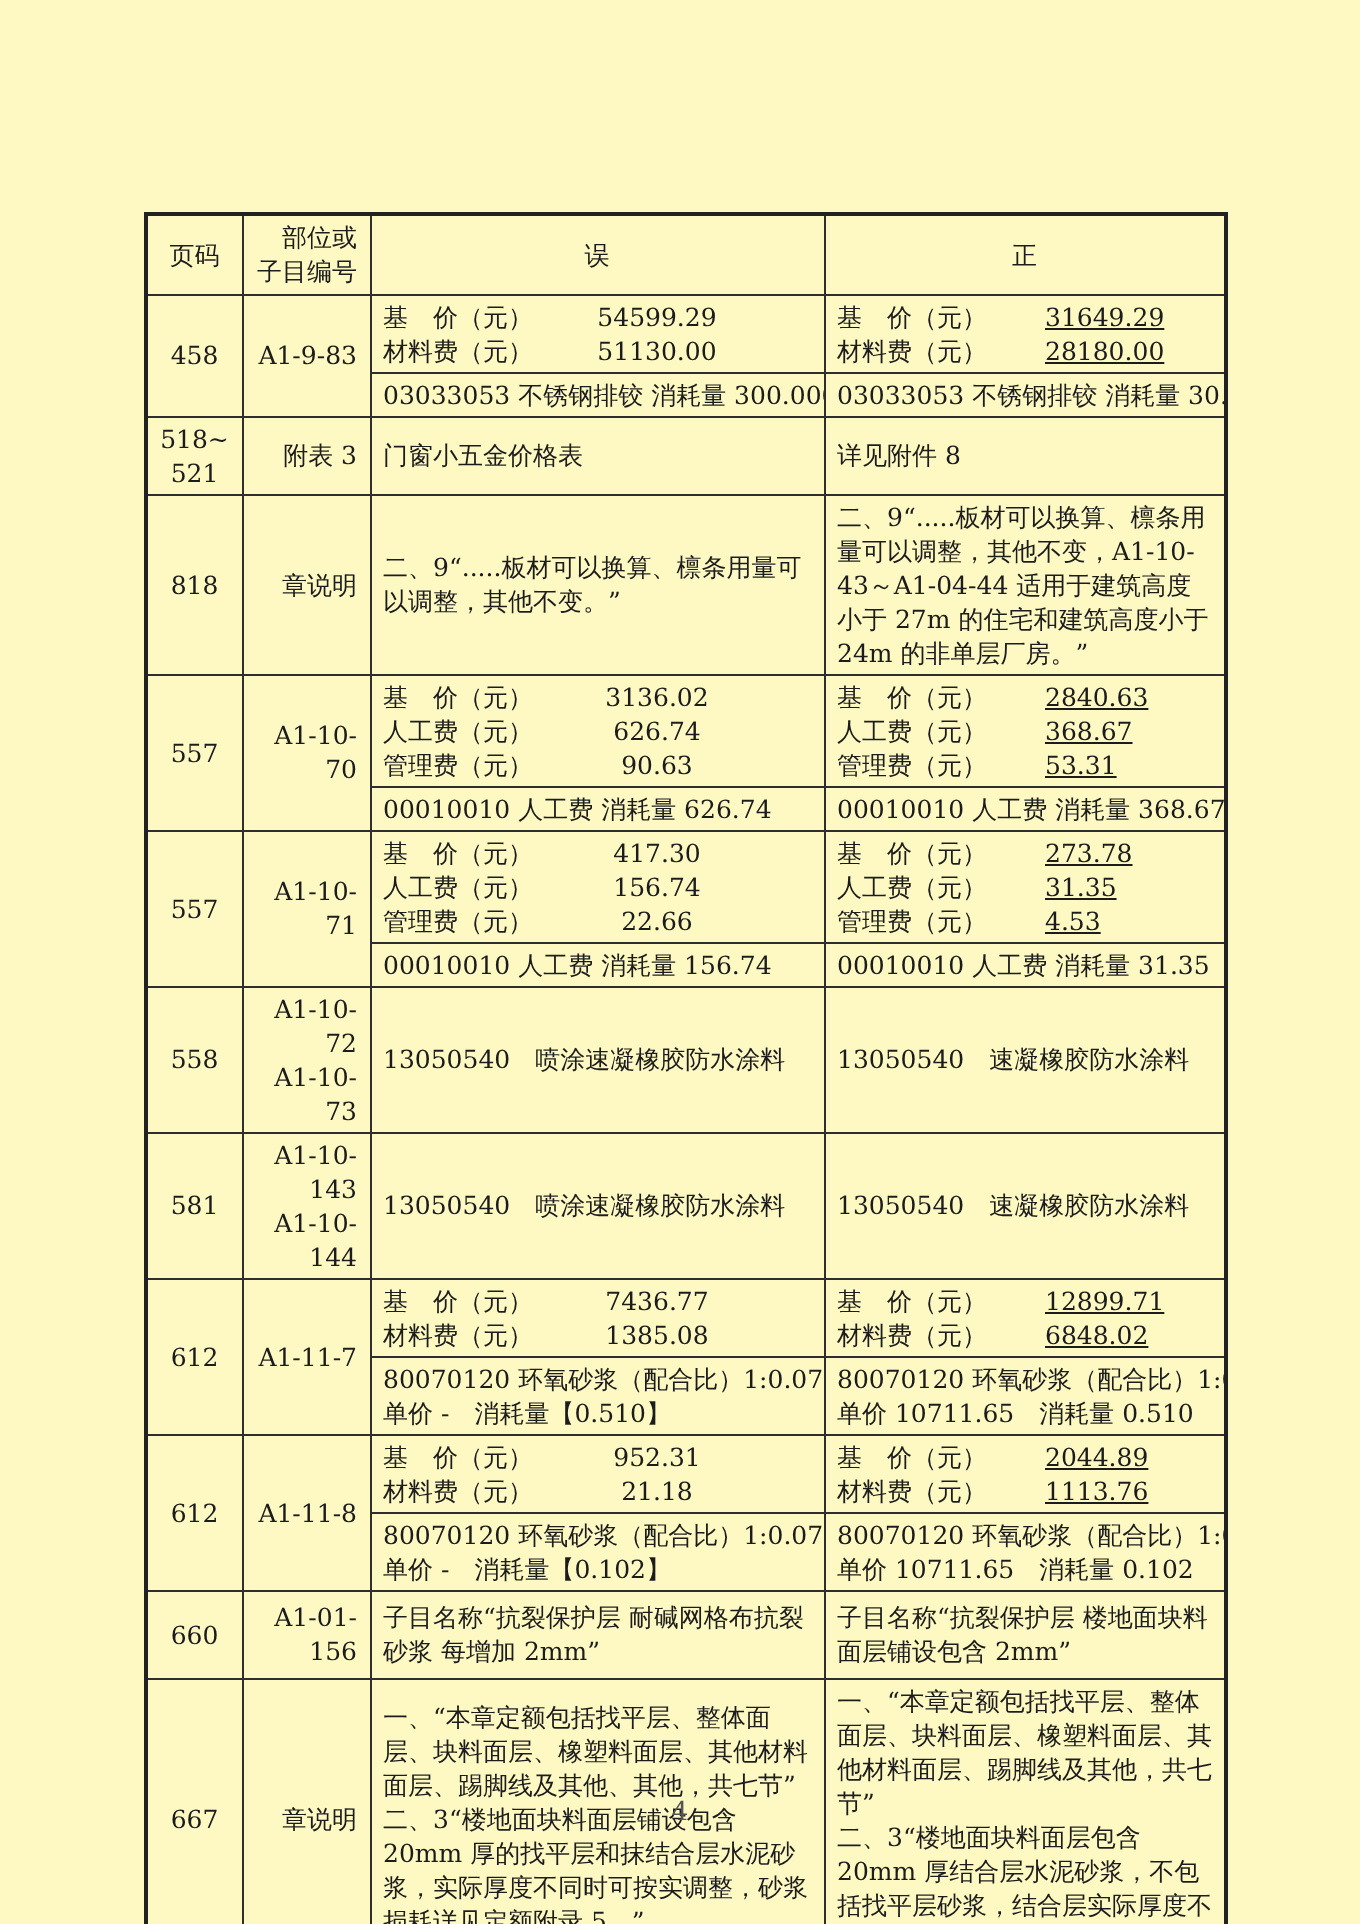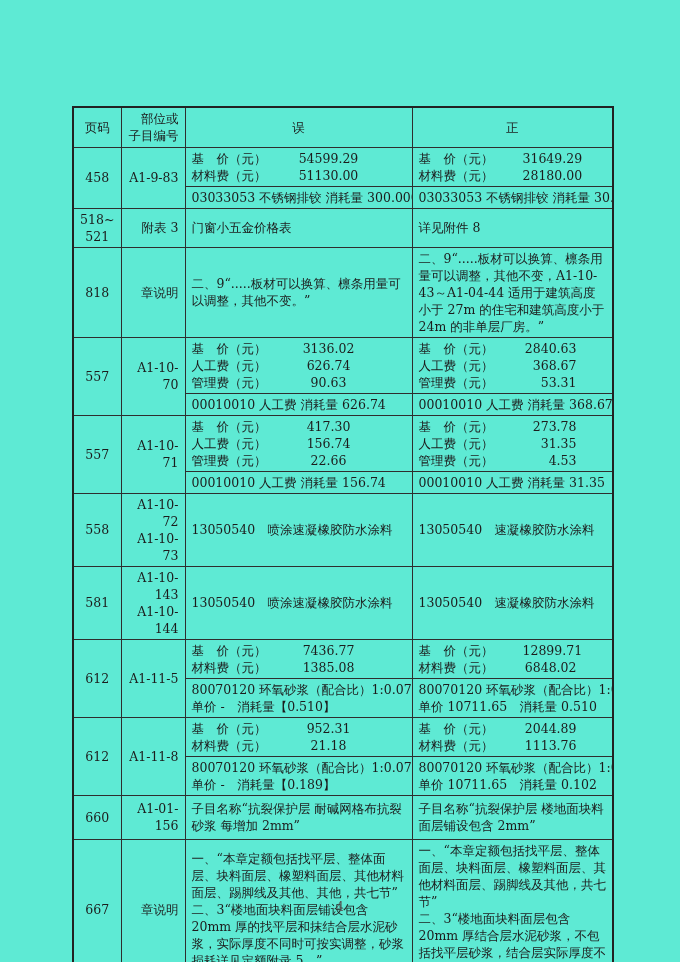--- a/index.html
+++ b/index.html
@@ -1,38 +1,38 @@
 <!DOCTYPE html>
 <html><head>
 <meta charset="utf-8">
 <style>
   html,body{margin:0;padding:0;background:#e8e8e8;}
   .page{
-    position:relative;width:680px;height:962px;background:#5eead4;margin:0 auto;
+    position:relative;width:680px;height:962px;background:#fef9c3;margin:0 auto;
     font-family:"DejaVu Serif","Liberation Serif",serif;color:#1c1c1c;overflow:hidden;
   }
   table.errata{
     position:absolute;left:72px;top:106px;width:540px;
     border-collapse:collapse;table-layout:fixed;
     border:2px solid #222;
   }
   table.errata td{
     border:1px solid #2e2e2e;
     font-size:12.5px;line-height:17px;
     padding:2px 6px;vertical-align:middle;
     overflow:hidden;
   }
   td.hd{text-align:center;font-size:13.5px;padding:2px 2px;}
   td.c1{text-align:center;white-space:pre-line;padding:2px 1px;}
   td.c2{text-align:right;white-space:pre-line;font-size:12px;padding:2px 1px;}
   td.c3,td.c4{padding:2px 7px;}
   .pl{display:flex;white-space:nowrap;}
   .lbl{display:inline-block;width:104px;}
   .c3 .val{display:inline-block;width:66px;text-align:center;}
-  .c4 .val{display:inline-block;width:54px;text-align:right;}
+  .c4 .val{display:inline-block;width:54px;text-decoration:underline;}
   td.note{white-space:nowrap;font-size:12.3px;}
   .para{text-align:left;}
   .footer-num{
     position:absolute;left:0;right:0;top:899px;text-align:center;
     font-size:13px;color:#555;
   }
 </style>
 </head>
 <body>
 
@@ -184,21 +184,21 @@
     <tr style="height:38px">
       <td class="c1">581</td>
       <td class="c2">A1-10-143
 A1-10-144</td>
       <td class="c3">13050540　喷涂速凝橡胶防水涂料</td>
       <td class="c4">13050540　速凝橡胶防水涂料</td>
     </tr>
 
     <tr style="height:38px">
       <td class="c1" rowspan="2">612</td>
-      <td class="c2" rowspan="2">A1-11-5</td>
+      <td class="c2" rowspan="2">A1-11-7</td>
       <td class="c3">
         <div class="pl">
               <span class="lbl">基　价（元）</span>
               <span class="val">7436.77</span>
             </div>
         <div class="pl">
               <span class="lbl">材料费（元）</span>
               <span class="val">1385.08</span>
             </div>
       </td>
@@ -244,21 +244,21 @@
             </div>
         <div class="pl">
               <span class="lbl">材料费（元）</span>
               <span class="val">1113.76</span>
             </div>
       </td>
     </tr>
     <tr style="height:38px">
       <td class="c3 note">
         <div>80070120 环氧砂浆（配合比）1:0.07:2:4</div>
-        <div>单价 -　消耗量【0.189】</div>
+        <div>单价 -　消耗量【0.102】</div>
       </td>
       <td class="c4 note">
         <div>80070120 环氧砂浆（配合比）1:0.07:2:4</div>
         <div>单价 10711.65　消耗量 0.102</div>
       </td>
     </tr>
 
     <tr style="height:44px">
       <td class="c1">660</td>
       <td class="c2">A1-01-156</td>

